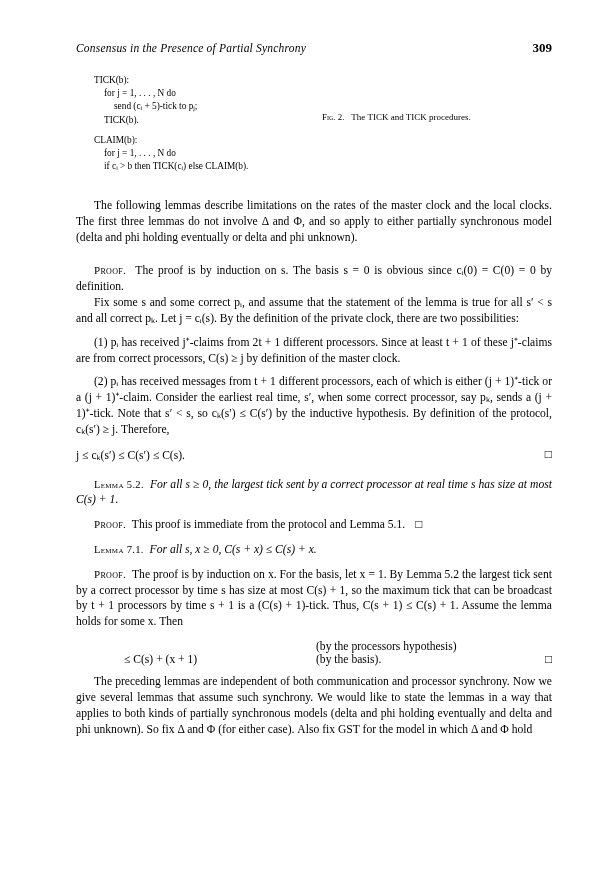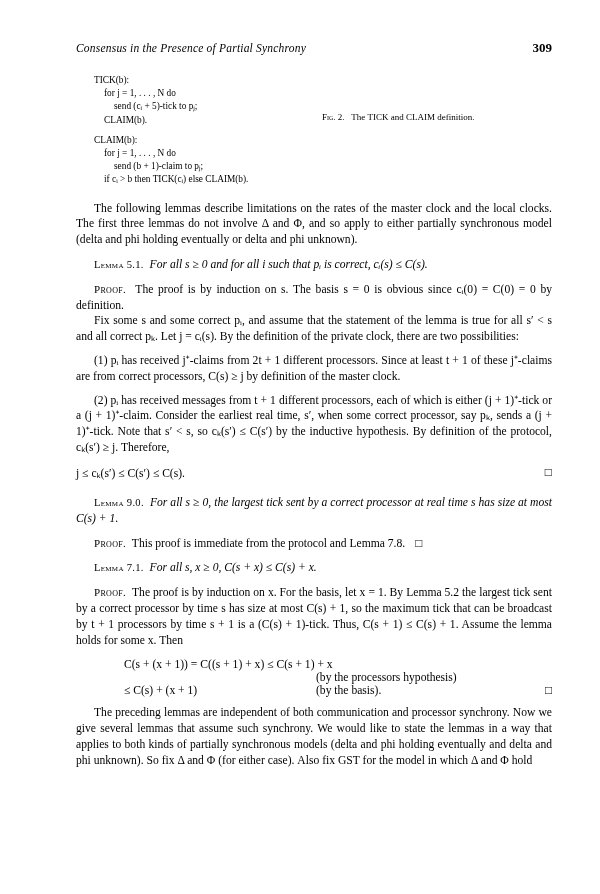--- a/index.html
+++ b/index.html
@@ -163,39 +163,35 @@
     <div class="runhead">
       <div class="runhead-title">Consensus in the Presence of Partial Synchrony</div>
       <div class="runhead-page">309</div>
     </div>
 
     <div class="algo-row">
       <div class="algo">
         <div class="ln">TICK(b):</div>
         <div class="ln ind1">for j = 1, . . . , N do</div>
         <div class="ln ind2">send (cᵢ + 5)-tick to pⱼ;</div>
-        <div class="ln ind1">CLAIM(b).</div>
+        <div class="ln ind1">TICK(b).</div>
         <div style="height:7px"></div>
         <div class="ln">CLAIM(b):</div>
         <div class="ln ind1">for j = 1, . . . , N do</div>
-        <div class="ln ind2">send (b + 1)-claim to pⱼ;</div>
         <div class="ln ind1">if cᵢ &gt; b then TICK(cᵢ) else CLAIM(b).</div>
       </div>
       <div class="fig-caption">
-        <span class="sc">Fig. 2.</span>&nbsp;&nbsp;&nbsp;<span>The TICK and CLAIM definition.</span>
+        <span class="sc">Fig. 2.</span>&nbsp;&nbsp;&nbsp;<span>The TICK and TICK procedures.</span>
       </div>
     </div>
 
     <p>The following lemmas describe limitations on the rates of the master clock and the local clocks. The first three lemmas do not involve Δ and Φ, and so apply to either partially synchronous model (delta and phi holding eventually or delta and phi unknown).</p>
 
     <div class="para-gap"></div>
 
-    <p class="noindent">
-      <span style="display:inline-block;width:18px"></span><span class="lemma-head">Lemma 5.1.</span>&nbsp;&nbsp;<span class="lemma-body">For all s ≥ 0 and for all i such that pᵢ is correct, cᵢ(s) ≤ C(s).</span>
-    </p>
 
     <div class="para-gap"></div>
 
     <p class="noindent">
       <span style="display:inline-block;width:18px"></span><span class="proof-head">Proof.</span>&nbsp;&nbsp;<span>The proof is by induction on s. The basis s = 0 is obvious since cᵢ(0) = C(0) = 0 by definition.</span>
     </p>
 
     <p>Fix some s and some correct pᵢ, and assume that the statement of the lemma is true for all s′ &lt; s and all correct pₖ. Let j = cᵢ(s). By the definition of the private clock, there are two possibilities:</p>
 
     <div class="num-list">
@@ -204,47 +200,42 @@
     </div>
 
     <div class="display">
       <span>j ≤ cₖ(s′) ≤ C(s′) ≤ C(s).</span>
       <span class="qed">□</span>
     </div>
 
     <div class="small-gap"></div>
 
     <p class="noindent">
-      <span style="display:inline-block;width:18px"></span><span class="lemma-head">Lemma 9.0.</span>&nbsp;&nbsp;<span class="lemma-body">For all s ≥ 0, the largest tick sent by a correct processor at real time s has size at most C(s) + 1.</span>
-    </p>
-
-    <div class="para-gap"></div>
-
-    <p class="noindent">
-      <span style="display:inline-block;width:18px"></span><span class="proof-head">Proof.</span>&nbsp;&nbsp;<span>This proof is immediate from the protocol and Lemma 7.8.</span><span class="qed-inline">□</span>
+      <span style="display:inline-block;width:18px"></span><span class="lemma-head">Lemma 5.2.</span>&nbsp;&nbsp;<span class="lemma-body">For all s ≥ 0, the largest tick sent by a correct processor at real time s has size at most C(s) + 1.</span>
+    </p>
+
+    <div class="para-gap"></div>
+
+    <p class="noindent">
+      <span style="display:inline-block;width:18px"></span><span class="proof-head">Proof.</span>&nbsp;&nbsp;<span>This proof is immediate from the protocol and Lemma 5.1.</span><span class="qed-inline">□</span>
     </p>
 
     <div class="para-gap"></div>
 
     <p class="noindent">
       <span style="display:inline-block;width:18px"></span><span class="lemma-head">Lemma 7.1.</span>&nbsp;&nbsp;<span class="lemma-body">For all s, x ≥ 0, C(s + x) ≤ C(s) + x.</span>
     </p>
 
     <div class="para-gap"></div>
 
     <p class="noindent">
       <span style="display:inline-block;width:18px"></span><span class="proof-head">Proof.</span>&nbsp;&nbsp;<span>The proof is by induction on x. For the basis, let x = 1. By Lemma 5.2 the largest tick sent by a correct processor by time s has size at most C(s) + 1, so the maximum tick that can be broadcast by t + 1 processors by time s + 1 is a (C(s) + 1)-tick. Thus, C(s + 1) ≤ C(s) + 1. Assume the lemma holds for some x. Then</span>
     </p>
 
     <div class="eqblock">
-      <div class="eqline">
-        <div class="eq-left">C(s + (x + 1)) = C((s + 1) + x) ≤ C(s + 1) + x</div>
-        <div class="eq-note"></div>
-        <div class="eq-qed"></div>
-      </div>
       <div class="eqline">
         <div class="eq-left"></div>
         <div class="eq-note">(by the processors hypothesis)</div>
         <div class="eq-qed"></div>
       </div>
       <div class="eqline">
         <div class="eq-left">≤ C(s) + (x + 1)</div>
         <div class="eq-note">(by the basis).</div>
         <div class="eq-qed">□</div>
       </div>

